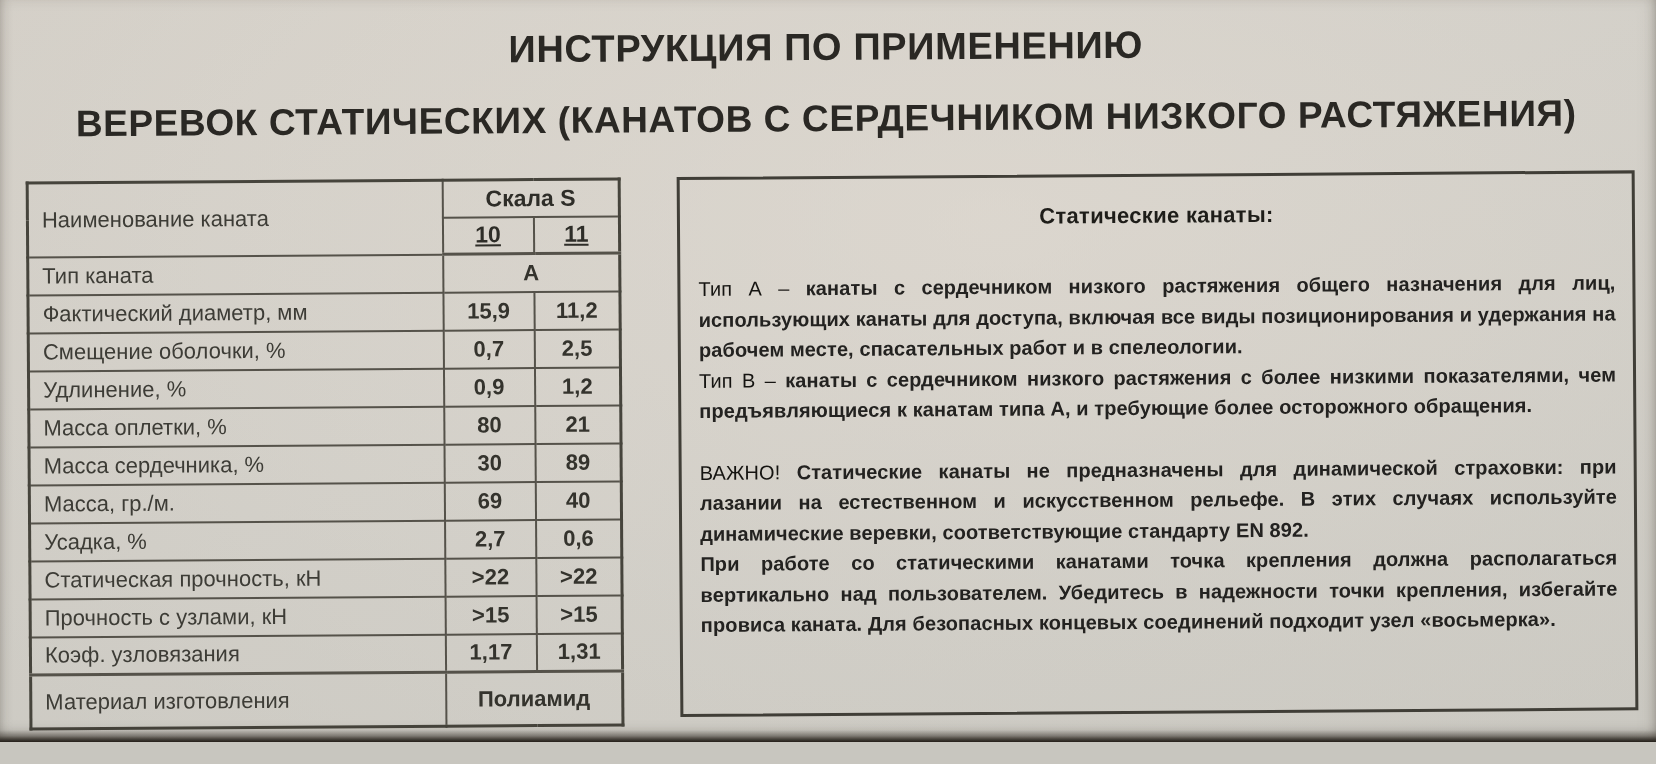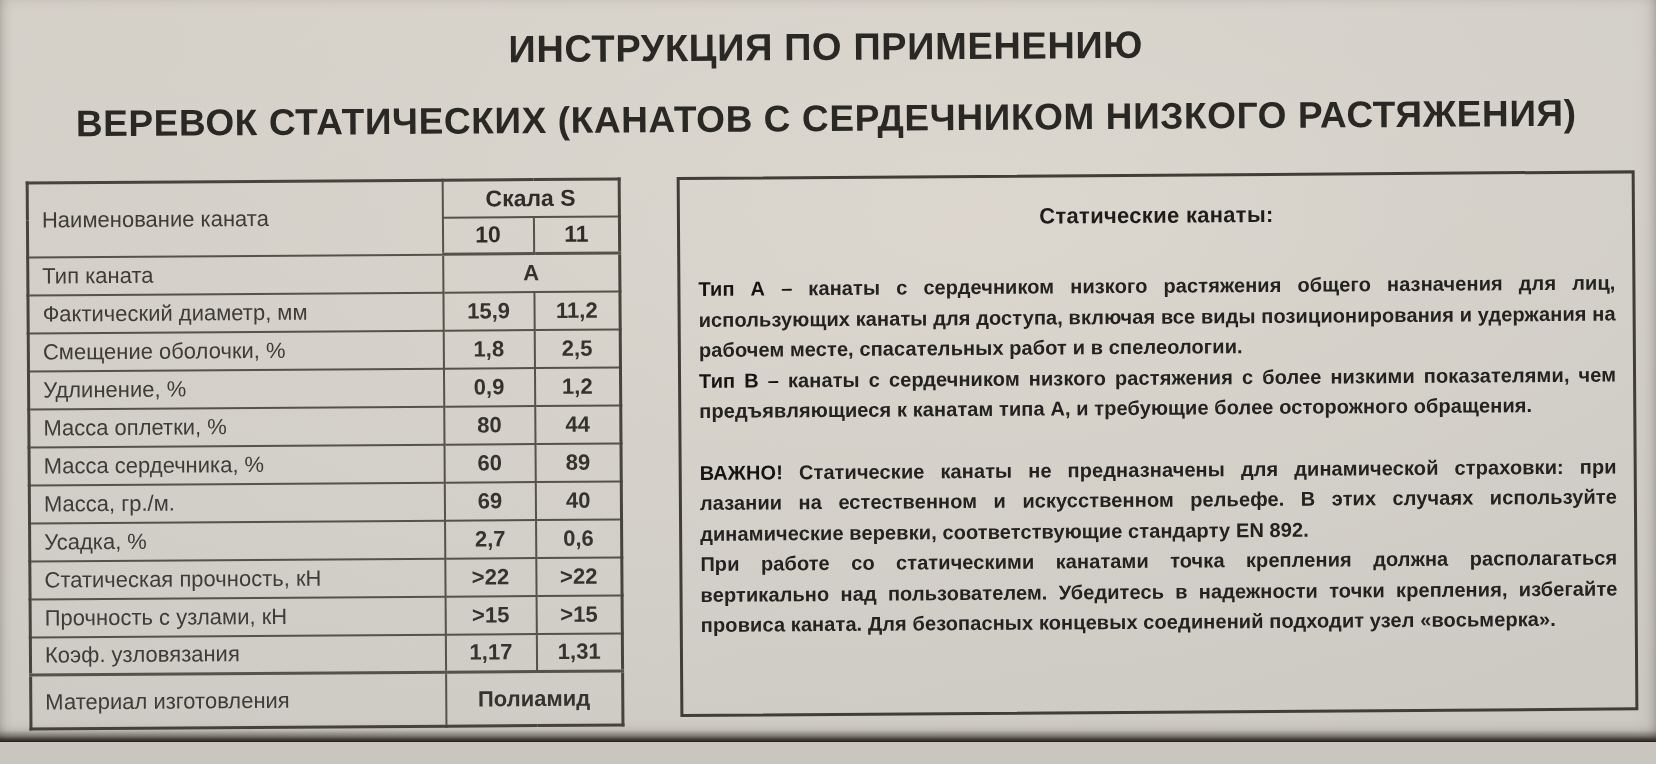--- a/index.html
+++ b/index.html
@@ -40,38 +40,38 @@
     border:2px solid #55524a;
     font-size:22px;padding:0;overflow:hidden;white-space:nowrap;
   }
   .spec-table{border:3px solid #46443c;}
   .spec-table td.lbl{text-align:left;padding-left:13px;font-weight:normal;color:#3d3c36;}
   .spec-table td.val{text-align:center;font-weight:bold;color:#34332d;}
   .spec-table td.hd{font-size:23px;font-weight:bold;color:#2e2d28;}
   .spec-table tr.rh{height:37px;}
   .spec-table tr.rb{height:38px;}
   .spec-table tr.rlast{height:54px;}
-  .spec-table tr.sep td{border-bottom-width:3px;}
+  .spec-table tr.sep td{border-bottom-width:3px;text-decoration:underline;}
   .spec-table tr.rlast td{border-top-width:3px;}
 
   
   .info-box{
     position:absolute;left:678px;top:176px;width:958px;height:540px;
     box-sizing:border-box;border:3px solid #403e37;
     padding:24px 17px 0 18px;color:#21201c;
   }
   .info-heading{
     text-align:center;font-size:22px;font-weight:bold;color:#1e1d19;
     margin:2px 0 0 0;letter-spacing:0.3px;
   }
   .info-p{
     margin:0;font-size:20px;font-weight:bold;line-height:30.5px;
     text-align:justify;color:#232220;letter-spacing:0.1px;
   }
-  .info-p .lead{font-weight:bold;color:#151411;}
+  .info-p .lead{font-weight:normal;color:#151411;}
   .info-p.first{margin-top:42px;}
   .info-p.gap{margin-top:31px;}
 
   .bottom-edge{
     position:absolute;left:0;bottom:0;width:100%;height:12px;pointer-events:none;
     background:linear-gradient(to bottom, rgba(55,48,40,0) 0%, rgba(50,44,36,0.3) 50%, rgba(25,21,17,0.95) 100%);
   }
 </style>
 </head>
 <body>
@@ -101,36 +101,36 @@
           <td class="lbl">Тип каната</td>
           <td class="val" colspan="2">А</td>
         </tr>
         <tr class="rb">
           <td class="lbl">Фактический диаметр, мм</td>
           <td class="val">15,9</td>
           <td class="val">11,2</td>
         </tr>
         <tr class="rb">
           <td class="lbl">Смещение оболочки, %</td>
-          <td class="val">1,8</td>
+          <td class="val">0,7</td>
           <td class="val">2,5</td>
         </tr>
         <tr class="rb">
           <td class="lbl">Удлинение, %</td>
           <td class="val">0,9</td>
           <td class="val">1,2</td>
         </tr>
         <tr class="rb">
           <td class="lbl">Масса оплетки, %</td>
           <td class="val">80</td>
-          <td class="val">44</td>
+          <td class="val">21</td>
         </tr>
         <tr class="rb">
           <td class="lbl">Масса сердечника, %</td>
-          <td class="val">60</td>
+          <td class="val">30</td>
           <td class="val">89</td>
         </tr>
         <tr class="rb">
           <td class="lbl">Масса, гр./м.</td>
           <td class="val">69</td>
           <td class="val">40</td>
         </tr>
         <tr class="rb">
           <td class="lbl">Усадка, %</td>
           <td class="val">2,7</td>

